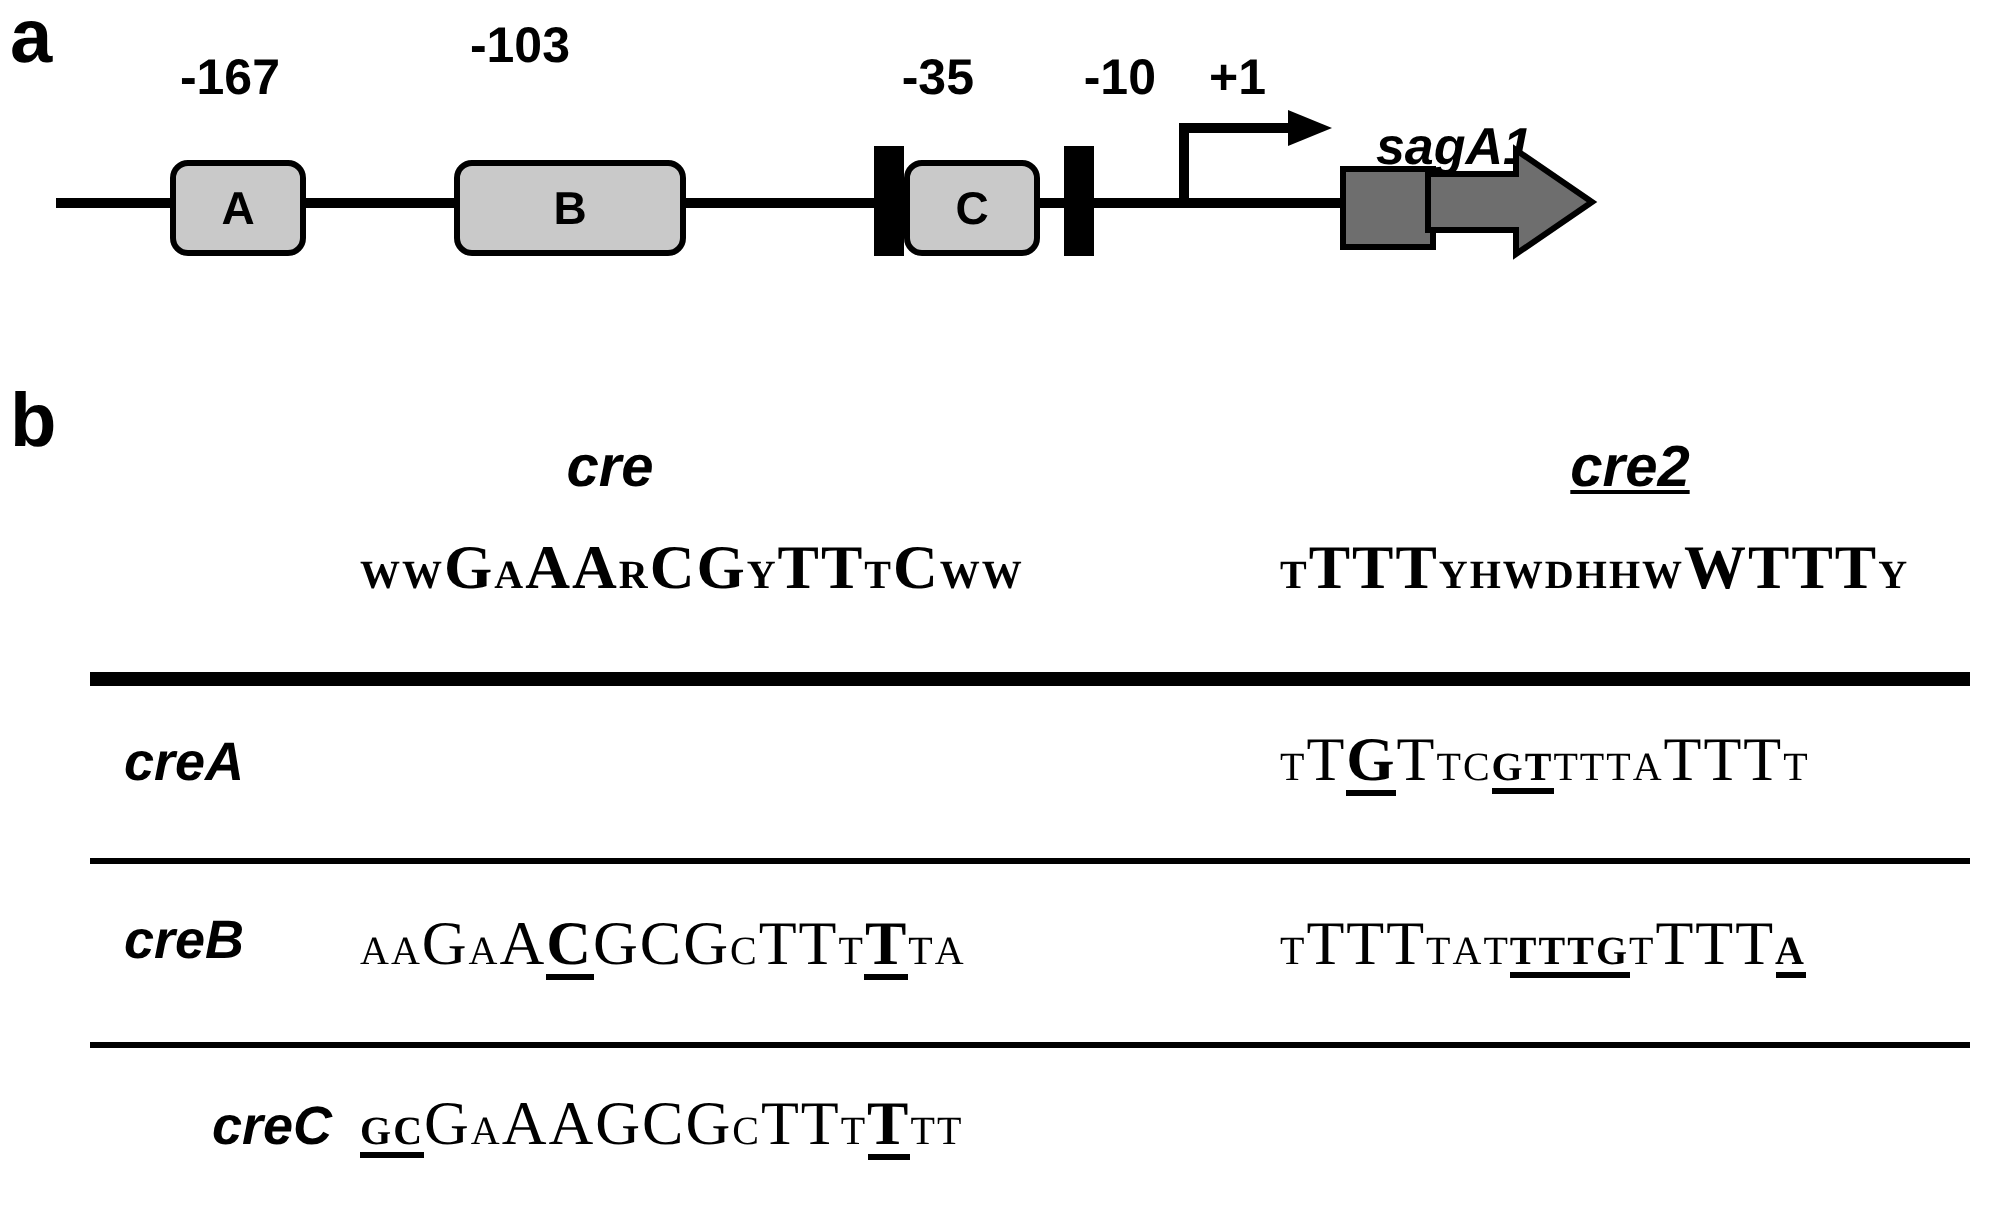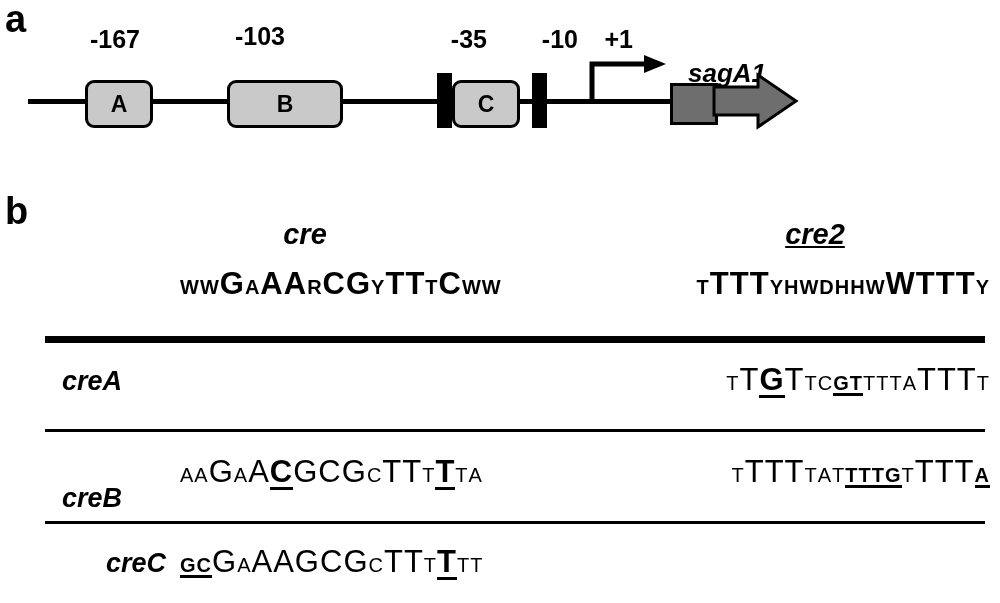--- a/index.html
+++ b/index.html
@@ -17,37 +17,37 @@
     font-weight:bold; font-size:23px; z-index:3;
   }
   .bar  { position:absolute; background:var(--line,#000); z-index:2; }
   .generect { position:absolute; background:var(--gene-fill,#6e6e6e); border:3px solid var(--line,#000); z-index:2; }
   .asvg { position:absolute; z-index:2; }
 
   .colhead { position:absolute; font-weight:bold; font-style:italic; font-size:29px; text-align:center; }
   .rowname { position:absolute; font-weight:bold; font-style:italic; font-size:27px; }
   .rule    { position:absolute; left:45px; width:940px; background:var(--line,#000); }
 
-  .seq { position:absolute; font-family:Liberation Sans, sans-serif; white-space:nowrap; text-align:right; letter-spacing:1px; }
+  .seq { position:absolute; font-family:Liberation Serif, serif; white-space:nowrap; text-align:left; letter-spacing:1px; }
   .sc  { display:inline-block; line-height:1; }
   .sc.lg { font-size:31px; }
   .sc.sm { font-size:20px; }
   .sc.bu { font-weight:bold; border-bottom:3px solid var(--line,#000); }
   .seq.consensus .sc { font-weight:bold; }
 </style>
 </head>
 <body>
 
 <div id="fig">
 
   <div>
     <div class="panel-label" style="left:5px; top:0px;">a</div>
 
     <div class="pos-label" style="left:60px; top:26px; width:80px;">-167</div>
-    <div class="pos-label" style="left:205px; top:23px; width:80px;">-103</div>
+    <div class="pos-label" style="left:205px; top:10px; width:80px;">-103</div>
     <div class="pos-label" style="left:412px; top:26px; width:75px;">-35</div>
     <div class="pos-label" style="left:503px; top:26px; width:75px;">-10</div>
     <div class="pos-label" style="left:568px; top:26px; width:65px;">+1</div>
     <div class="gene-label" style="left:672px; top:22px; width:110px;margin-top:36px;">sagA1</div>
 
     <div class="hline" style="left:28px; top:99px; width:765px; height:5px;"></div>
 
     <div class="gbox" style="left:85px; top:80px; width:62px; height:42px;">
       <span>A</span>
     </div>
@@ -83,21 +83,21 @@
 
     <div class="seq consensus" style="left:180px; top:268px; width:250px;"><span class="sc sm">W</span><span class="sc sm">W</span><span class="sc lg">G</span><span class="sc sm">A</span><span class="sc lg">A</span><span class="sc lg">A</span><span class="sc sm">R</span><span class="sc lg">C</span><span class="sc lg">G</span><span class="sc sm">Y</span><span class="sc lg">T</span><span class="sc lg">T</span><span class="sc sm">T</span><span class="sc lg">C</span><span class="sc sm">W</span><span class="sc sm">W</span></div>
     <div class="seq consensus" style="left:640px; top:268px; width:350px;"><span class="sc sm">T</span><span class="sc lg">T</span><span class="sc lg">T</span><span class="sc lg">T</span><span class="sc sm">Y</span><span class="sc sm">H</span><span class="sc sm">W</span><span class="sc sm">D</span><span class="sc sm">H</span><span class="sc sm">H</span><span class="sc sm">W</span><span class="sc lg">W</span><span class="sc lg">T</span><span class="sc lg">T</span><span class="sc lg">T</span><span class="sc sm">Y</span></div>
 
     <div class="rule" style="top:336px; height:7px;"></div>
 
     <div class="rowname" style="left:62px; top:366px;">creA</div>
     <div class="seq" style="left:640px; top:364px; width:350px;"><span class="sc sm">T</span><span class="sc lg">T</span><span class="sc lg bu">G</span><span class="sc lg">T</span><span class="sc sm">T</span><span class="sc sm">C</span><span class="sc sm bu">G</span><span class="sc sm bu">T</span><span class="sc sm">T</span><span class="sc sm">T</span><span class="sc sm">T</span><span class="sc sm">A</span><span class="sc lg">T</span><span class="sc lg">T</span><span class="sc lg">T</span><span class="sc sm">T</span></div>
     <div class="rule" style="top:429px; height:3px;"></div>
 
-    <div class="rowname" style="left:62px; top:483px;font-style:italic;">creB</div>
+    <div class="rowname" style="left:62px; top:455px;font-style:italic;">creB</div>
     <div class="seq" style="left:180px; top:456px; width:250px;"><span class="sc sm">A</span><span class="sc sm">A</span><span class="sc lg">G</span><span class="sc sm">A</span><span class="sc lg">A</span><span class="sc lg bu">C</span><span class="sc lg">G</span><span class="sc lg">C</span><span class="sc lg">G</span><span class="sc sm">C</span><span class="sc lg">T</span><span class="sc lg">T</span><span class="sc sm">T</span><span class="sc lg bu">T</span><span class="sc sm">T</span><span class="sc sm">A</span></div>
     <div class="seq" style="left:640px; top:456px; width:350px;"><span class="sc sm">T</span><span class="sc lg">T</span><span class="sc lg">T</span><span class="sc lg">T</span><span class="sc sm">T</span><span class="sc sm">A</span><span class="sc sm">T</span><span class="sc sm bu">T</span><span class="sc sm bu">T</span><span class="sc sm bu">T</span><span class="sc sm bu">G</span><span class="sc sm">T</span><span class="sc lg">T</span><span class="sc lg">T</span><span class="sc lg">T</span><span class="sc sm bu">A</span></div>
     <div class="rule" style="top:521px; height:3px;"></div>
 
     <div class="rowname" style="left:62px; top:548px;margin-left:44px;">creC</div>
     <div class="seq" style="left:180px; top:546px; width:250px;"><span class="sc sm bu">G</span><span class="sc sm bu">C</span><span class="sc lg">G</span><span class="sc sm">A</span><span class="sc lg">A</span><span class="sc lg">A</span><span class="sc lg">G</span><span class="sc lg">C</span><span class="sc lg">G</span><span class="sc sm">C</span><span class="sc lg">T</span><span class="sc lg">T</span><span class="sc sm">T</span><span class="sc lg bu">T</span><span class="sc sm">T</span><span class="sc sm">T</span></div>
   </div>
 
 </div>
 

